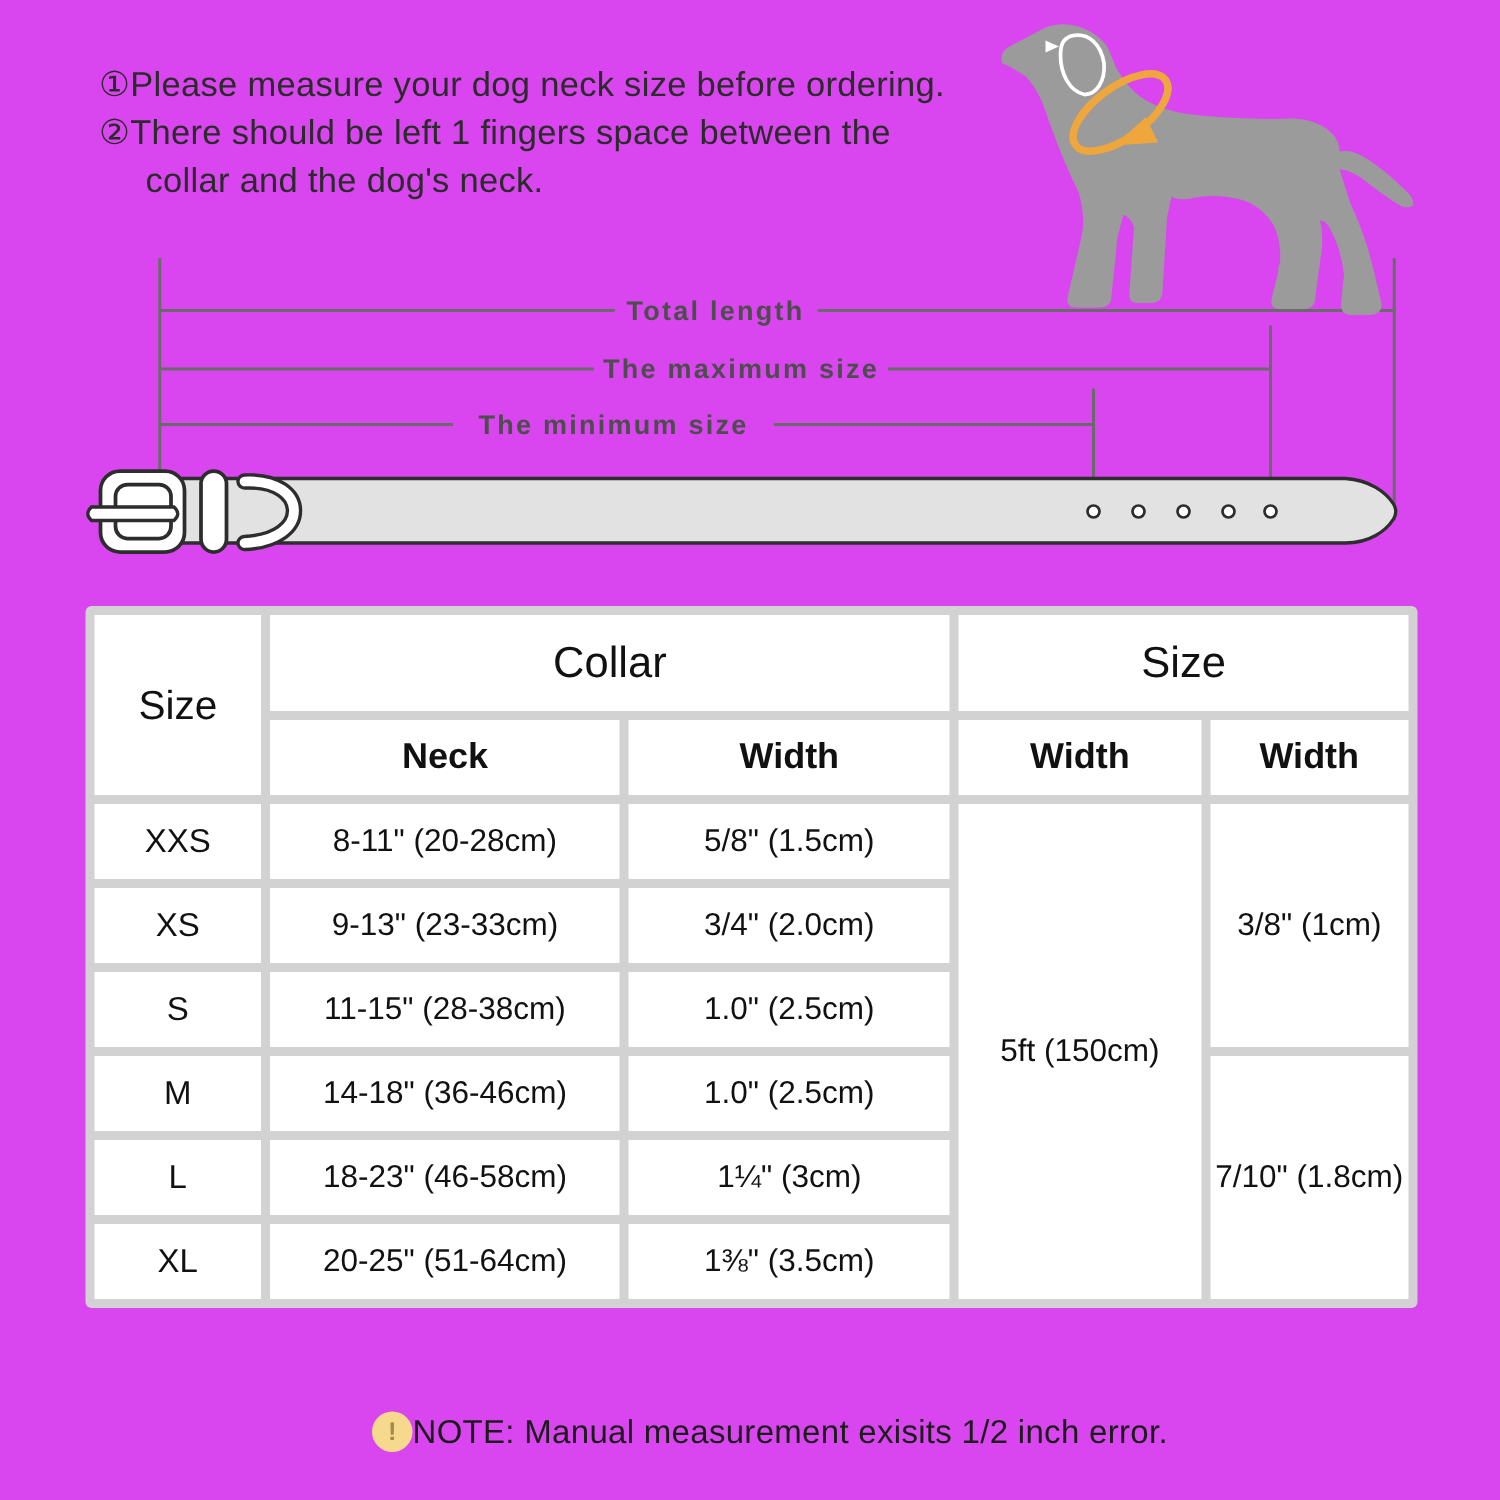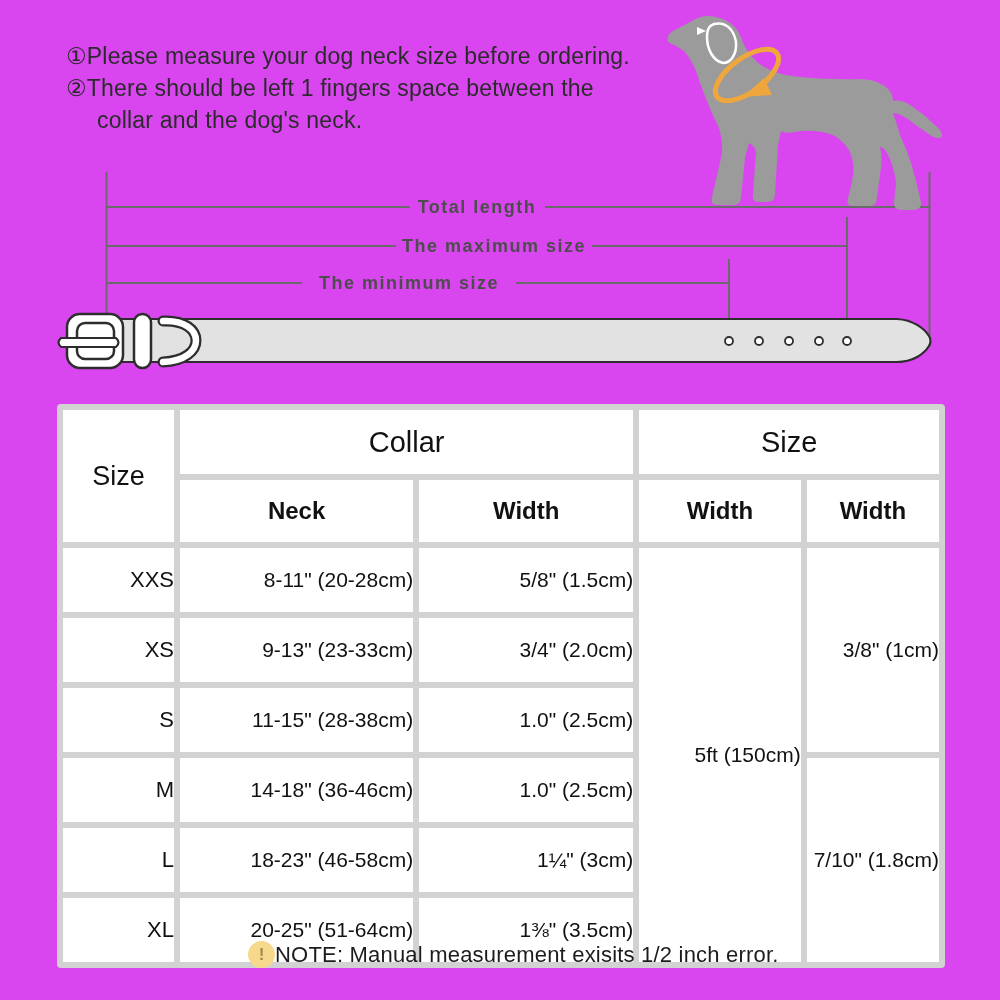--- a/index.html
+++ b/index.html
@@ -21,23 +21,23 @@
   .size-table{position:absolute;left:57px;top:404px;width:888px;
     border-collapse:separate;border-spacing:6px;background:#d2d2d2;
     border-radius:4px;table-layout:fixed;}
   .size-table td{background:#ffffff;text-align:center;vertical-align:middle;
     color:#111;padding:0;}
   .size-table .h-main{font-size:29px;font-weight:normal;}
   .size-table .h-size{font-size:27px;font-weight:normal;}
   .size-table .h-sub{font-size:24px;font-weight:bold;}
   .size-table .c-size{font-size:22px;}
   .size-table .c-val{font-size:21px;}
-  .row-head td{height:62px;}
+  .row-head td{height:50px;}
   .row-h1 td{height:64px;}
-  .row-data td{height:64px;text-align:right;}
+  .row-data td{height:50px;}
 
   
   .note{position:absolute;left:248px;top:941px;display:flex;align-items:center;}
   .note-icon{width:27px;height:27px;border-radius:50%;background:#f6d98d;
     color:#a3894e;font-size:17px;font-weight:bold;display:flex;
     align-items:center;justify-content:center;flex:0 0 auto;}
   .note-text{font-size:22px;color:#1c1c1c;letter-spacing:.2px;}
 </style>
 </head>
 <body>

